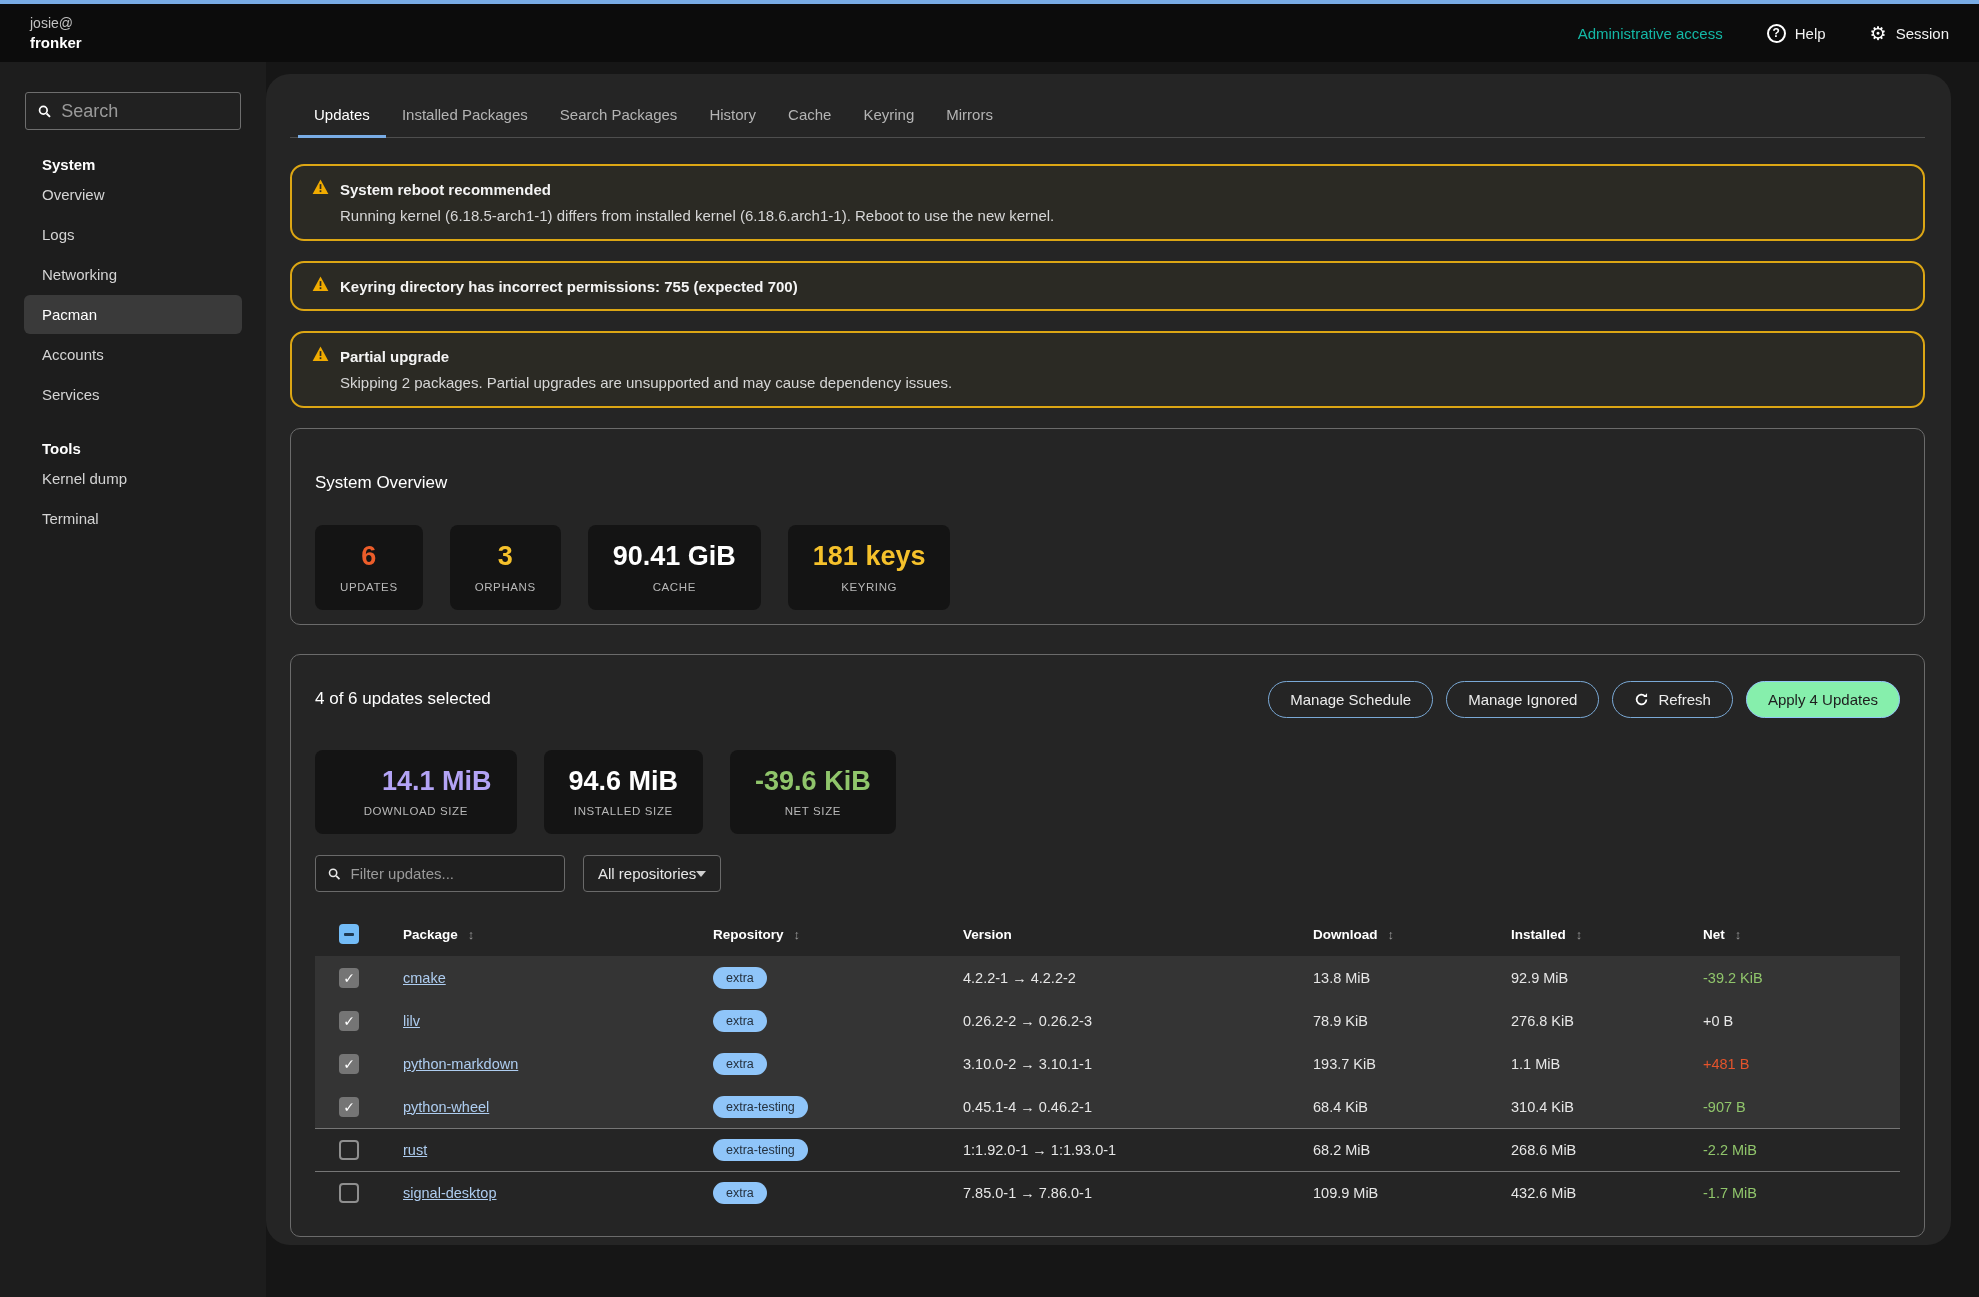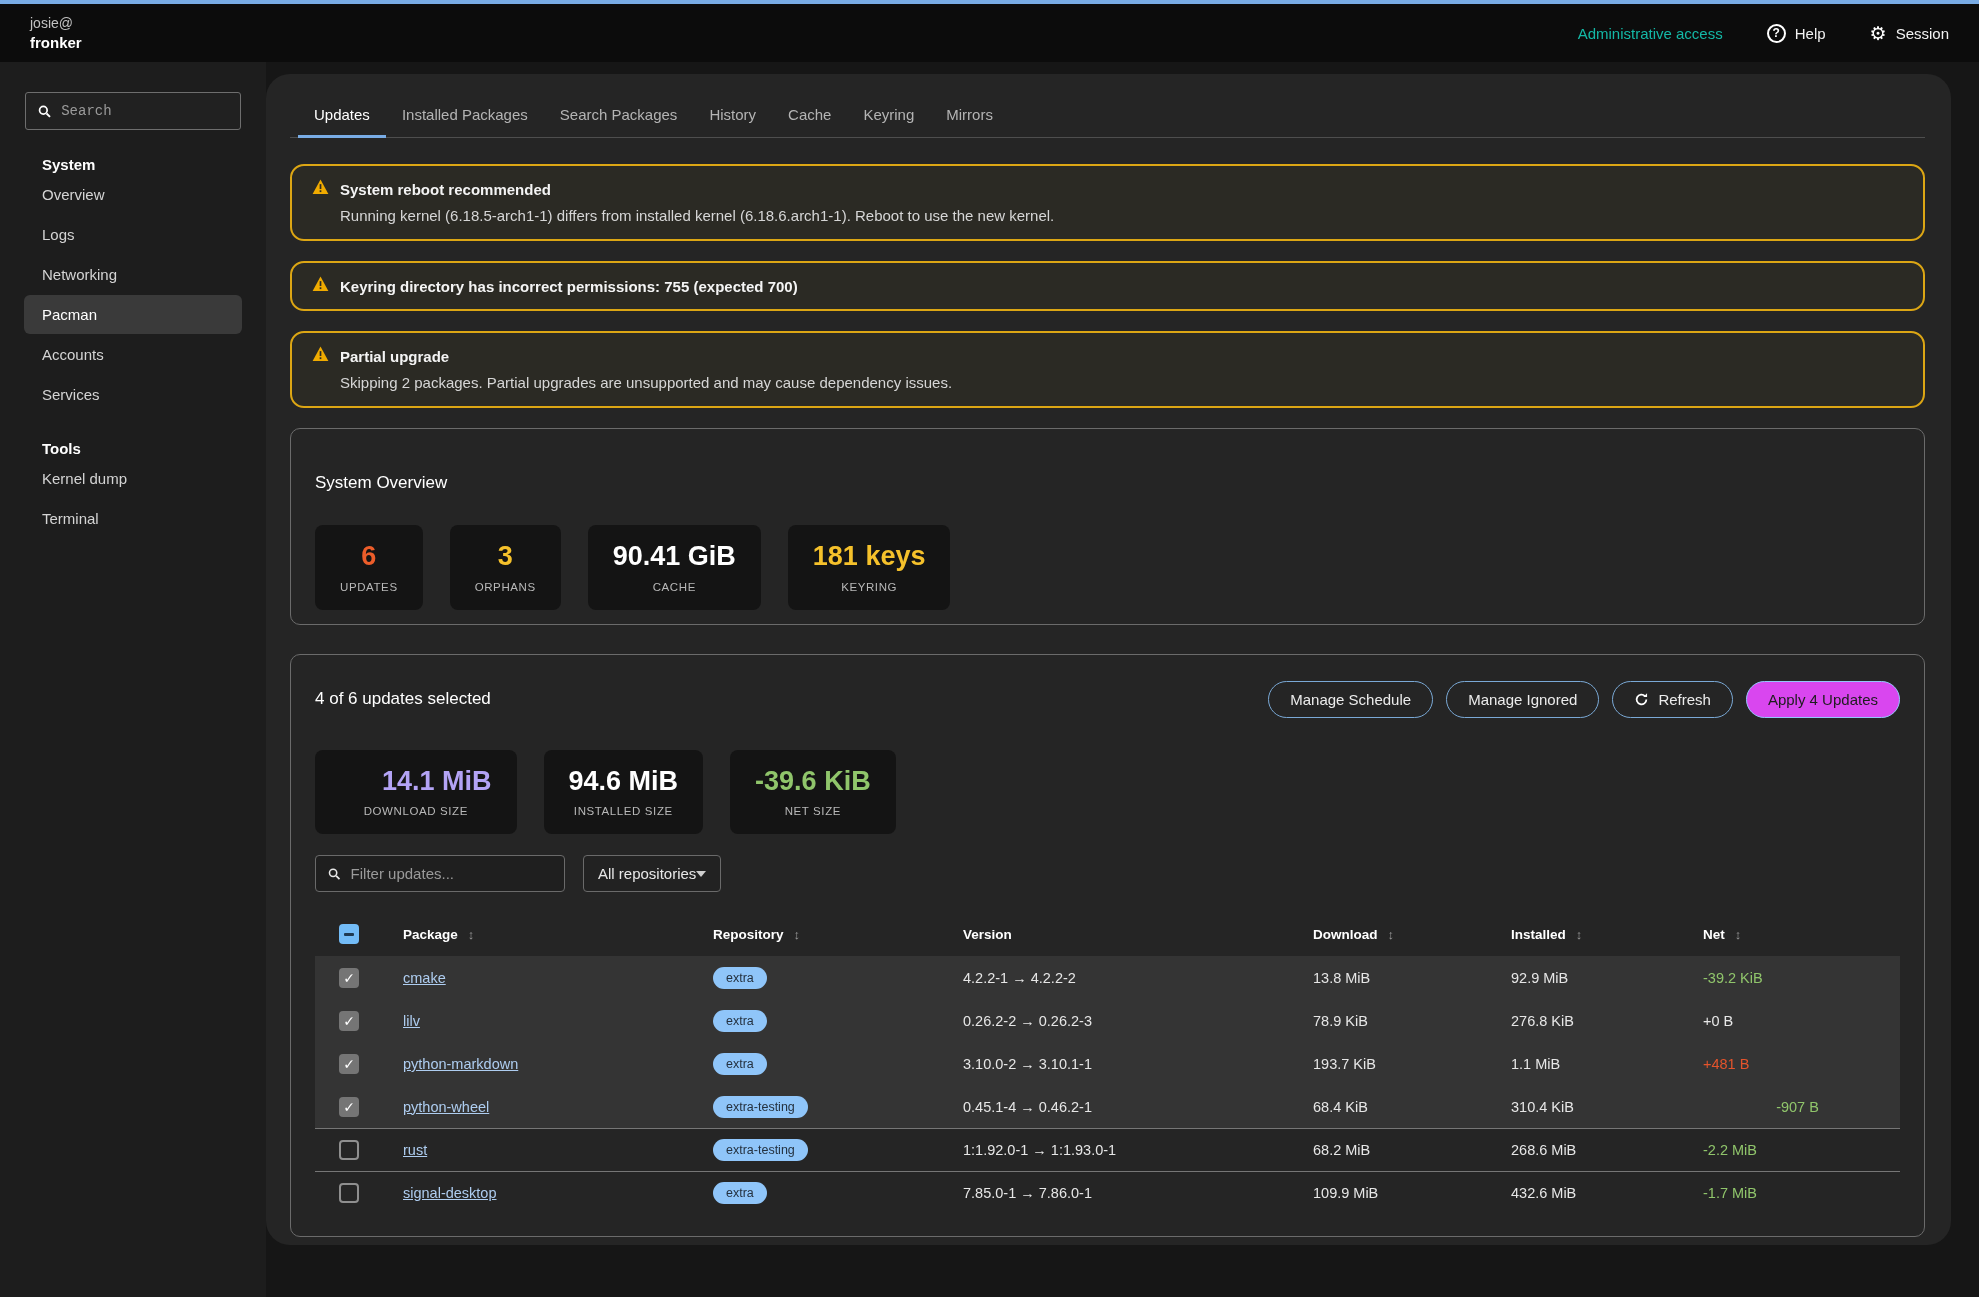--- a/index.html
+++ b/index.html
@@ -32,21 +32,21 @@
   
   .layout { display:flex; height:1235px; }
   .sidebar { width:266px; background:#1d1d1d; flex:none; }
   .search-box {
     margin:30px 25px 0; height:38px; background:#212121;
     border:1px solid #6e6e6e; border-radius:3px;
     display:flex; align-items:center; gap:10px; padding:0 12px;
   }
   .search-box input {
     background:transparent; border:none; outline:none; color:#ef4444;
-    font-size:14px; width:100%; font-family:Liberation Mono, monospace;
+    font-size:18px; width:100%; font-family:Liberation Sans, sans-serif;
   }
   .search-box input::placeholder { color:#9a9a9a; }
   .side-section-label { margin:26px 24px 2px 42px; font-size:15px; font-weight:bold; color:#fff; }
   .side-item {
     margin:1px 24px; padding:11px 0 11px 18px; font-size:15px; color:#d4d4d4;
     border-radius:6px; cursor:pointer;
   }
   .side-item.active { background:#3a3a3a; color:#fff; }
   
   .main { flex:1; padding:12px 28px 0 0; }
@@ -84,21 +84,21 @@
   .stat-label { margin-top:9px; font-size:11.5px; letter-spacing:0.6px; color:#b8b8b8; white-space:nowrap; }
   
   .updates-card { margin-top:29px; padding:26px 24px 22px; }
   .updates-head { display:flex; justify-content:space-between; align-items:center; }
   .btn-row { display:flex; gap:13px; }
   .btn {
     height:37px; border-radius:19px; padding:0 21px; font-size:15px;
     font-family:inherit; cursor:pointer; display:flex; align-items:center; gap:9px;
   }
   .btn-outline { background:transparent; border:1px solid #7aa9d6; color:#ececec; }
-  .btn-primary { background:#d946ef; border:1px solid #93c6fa; color:#1d1d1d; font-weight:500; }
+  .btn-primary { background:#86efac; border:1px solid #93c6fa; color:#1d1d1d; font-weight:500; }
   .updates-card .stat-row { margin-top:32px; }
   
   .filter-row { margin-top:21px; display:flex; gap:18px; }
   .filter-input {
     width:250px; height:37px; background:#1f1f1f; border:1px solid #6a6a6a;
     border-radius:4px; display:flex; align-items:center; gap:10px; padding:0 12px;
   }
   .filter-input input {
     background:transparent; border:none; outline:none; color:#d8d8d8;
     font-size:15px; width:100%; font-family:inherit;
@@ -355,21 +355,21 @@
                 <td>1.1 MiB</td>
                 <td style="color: rgb(228, 84, 44);">+481 B</td>
               </tr>
               <tr class="row-selected">
                 <td class="cb-cell"><span class="cb cb-checked">✓</span></td>
                 <td><a class="pkg-link">python-wheel</a></td>
                 <td><span class="repo-badge">extra-testing</span></td>
                 <td>0.45.1-4 → 0.46.2-1</td>
                 <td>68.4 KiB</td>
                 <td>310.4 KiB</td>
-                <td style="color: rgb(144, 197, 107); text-align: center;">-907 B</td>
+                <td style="color: rgb(144, 197, 107);">-907 B</td>
               </tr>
               <tr class="row-plain">
                 <td class="cb-cell"><span class="cb cb-unchecked"></span></td>
                 <td><a class="pkg-link">rust</a></td>
                 <td><span class="repo-badge">extra-testing</span></td>
                 <td>1:1.92.0-1 → 1:1.93.0-1</td>
                 <td>68.2 MiB</td>
                 <td>268.6 MiB</td>
                 <td style="color: rgb(144, 197, 107);">-2.2 MiB</td>
               </tr>

